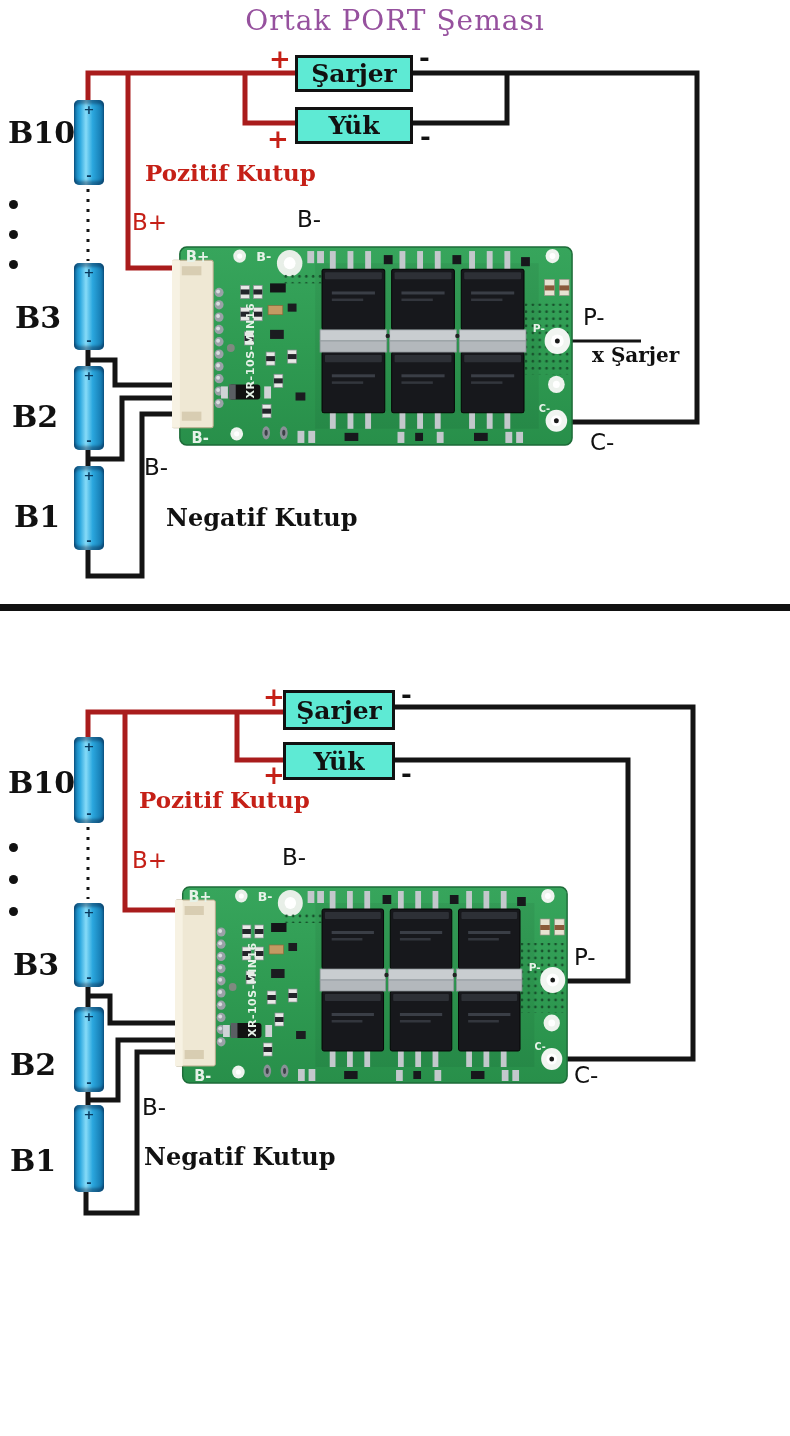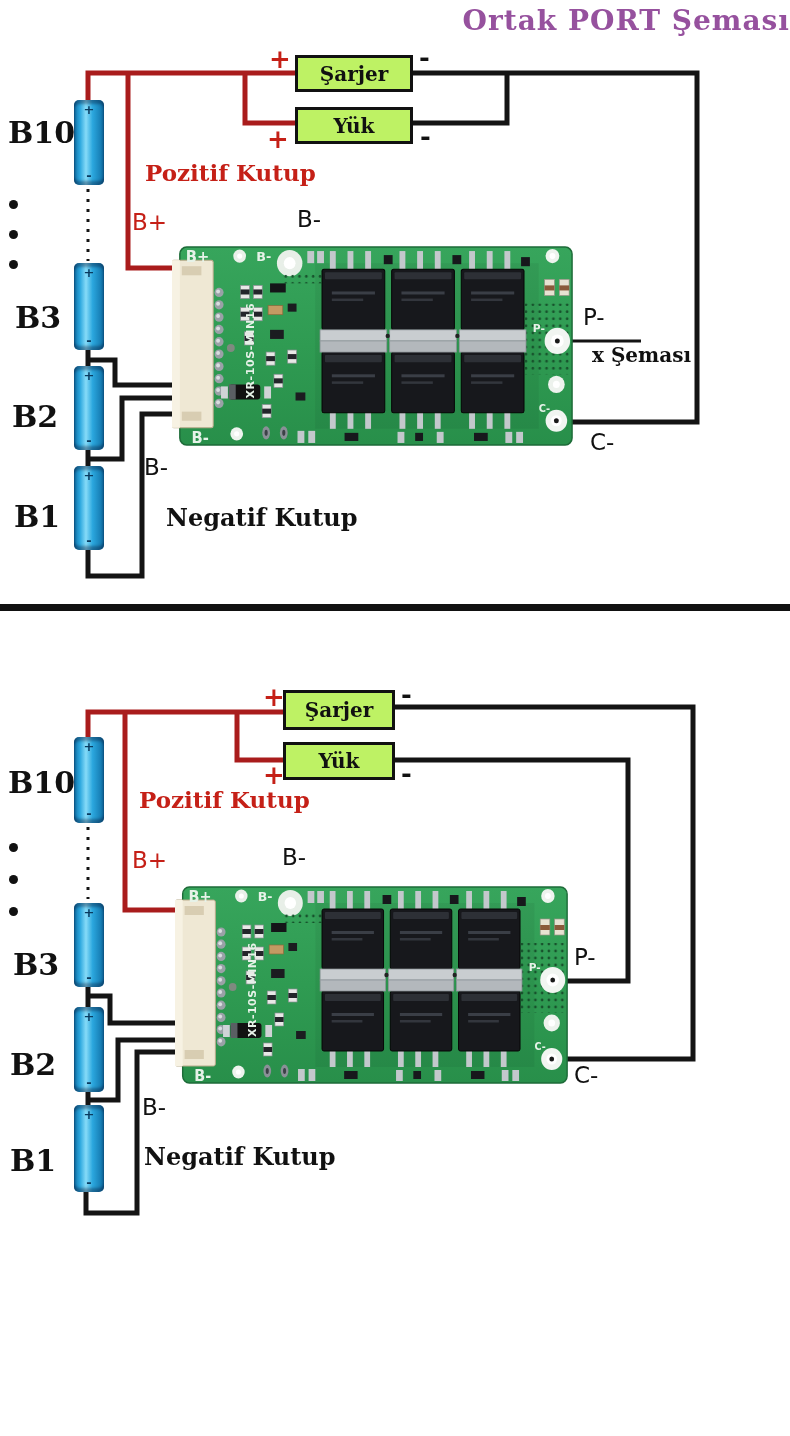--- a/index.html
+++ b/index.html
@@ -6,25 +6,25 @@
   #stage{position:relative;width:790px;height:1436px;background:#fff;overflow:hidden;
          font-family:"DejaVu Serif",serif;}
   .layer{position:absolute;inset:0;}
   #wires{position:absolute;left:0;top:0;}
   .wire{fill:none;stroke-linejoin:miter;stroke-linecap:butt;}
   .wire-red{stroke:var(--red-wire,#a91c1c);stroke-width:5;}
   .wire-black{stroke:var(--black-wire,#141414);stroke-width:5;}
   .wire-thin{stroke:var(--black-wire,#141414);stroke-width:3;}
   .wire-dotted{stroke:var(--black-wire,#141414);stroke-width:3;stroke-dasharray:3 7;}
 
-  .title{position:absolute;left:0;right:0;text-align:right;
-         font-weight:bold;font-size:28px;letter-spacing:1px;color:var(--title-purple,#96519e);}
-  .devbox{position:absolute;background:#bef264;border:3px solid #111;box-sizing:border-box;
+  .title{position:absolute;left:0;right:0;text-align:center;
+         font-weight:normal;font-size:28px;letter-spacing:1px;color:var(--title-purple,#96519e);}
+  .devbox{position:absolute;background:#5eead4;border:3px solid #111;box-sizing:border-box;
           display:flex;align-items:center;justify-content:center;
-          font-weight:bold;font-size:20px;color:#111;}
+          font-weight:bold;font-size:25px;color:#111;}
   .sign{position:absolute;font-weight:bold;font-size:26px;line-height:1;}
   .sign.plus{color:var(--label-red,#c52017);}
   .sign.minus{color:#111;}
   .batlabel{position:absolute;font-weight:bold;font-size:30px;color:#111;line-height:1;}
   .slab{position:absolute;font-weight:bold;color:#111;line-height:1;}
   .slab.red{color:var(--label-red,#c52017);}
   .marker{position:absolute;font-family:"DejaVu Sans",sans-serif;font-size:23px;color:#111;line-height:1;}
   .marker.red{color:var(--label-red,#c52017);}
 
   .battery{position:absolute;width:30px;border-radius:5px;box-sizing:border-box;
@@ -108,21 +108,21 @@
     <span class="batlabel" style="left:14px;top:502px;">B1</span>
 
     <span class="cdot" style="left:9px;top:200px;"></span>
     <span class="cdot" style="left:9px;top:230px;"></span>
     <span class="cdot" style="left:9px;top:260px;"></span>
 
     <span class="slab red" style="left:145px;top:161px;font-size:23px;">Pozitif Kutup</span>
     <span class="marker red" style="left:132px;top:211px;">B+</span>
     <span class="marker" style="left:297px;top:208px;">B-</span>
     <span class="marker" style="left:583px;top:306px;">P-</span>
-    <span class="slab" style="left:592px;top:345px;font-size:20px;">x Şeması</span>
+    <span class="slab" style="left:592px;top:345px;font-size:20px;">x Şarjer</span>
     <span class="marker" style="left:590px;top:431px;">C-</span>
     <span class="marker" style="left:144px;top:456px;">B-</span>
     <span class="slab" style="left:166px;top:506px;font-size:24px;">Negatif Kutup</span>
 
     <div class="board-slot" style="left:172px;top:245px;width:403px;height:202px;">
   <svg viewBox="-8 0 411 200" width="100%" height="100%" preserveAspectRatio="none" xmlns="http://www.w3.org/2000/svg">
     <defs>
       <linearGradient id="gg" x1="0" y1="0" x2="0" y2="1">
         <stop offset="0" stop-color="#37a55c"></stop>
               <stop offset="0.5" stop-color="#2f9b52"></stop>

